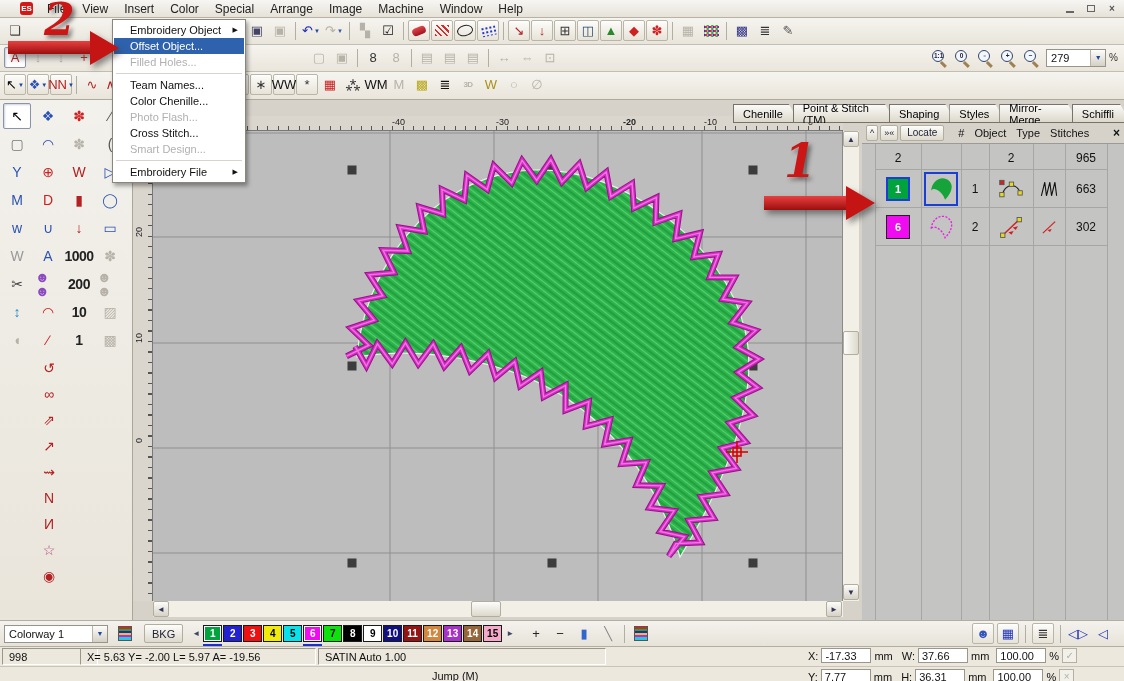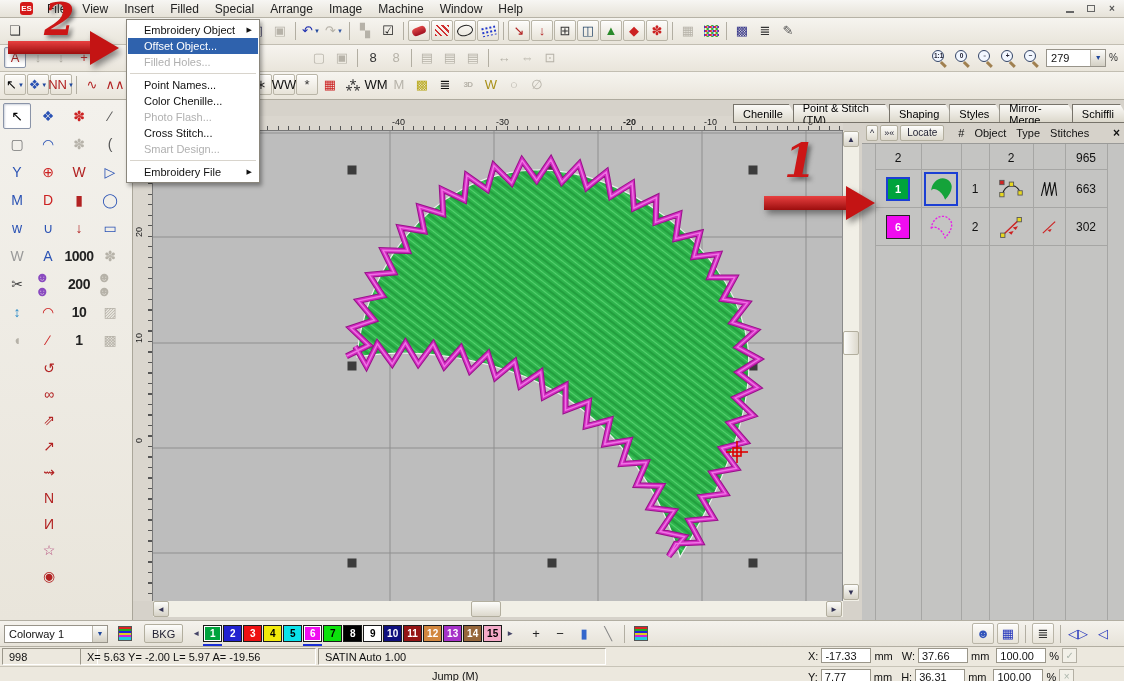--- a/index.html
+++ b/index.html
@@ -113,21 +113,21 @@
 #status1{position:absolute;left:0;top:646px;width:100%;height:20px;background:#ece8de;border-top:1px solid #b2aea2}
 #status2{position:absolute;left:0;top:666px;width:100%;height:20px;background:#ece8de;border-top:1px solid #c8c4b8}
 .seg{position:absolute;top:1px;height:17px;display:flex;align-items:center;padding:0 6px;font-size:11px;
  border:1px solid;border-color:#9a968a #fff #fff #9a968a;white-space:nowrap;overflow:hidden}
 .fldrow{position:absolute;display:flex;align-items:center;gap:3px;font-size:11px;top:1px}
 .fld{width:50px;height:15px;background:#fff;border:1px solid #9a968a;display:flex;align-items:center;padding:0 3px;font-size:11px}
 .ck{width:15px;height:15px;border:1px solid #b4b0a4;background:#f2f0e8;color:#aab4aa;font-size:10px;
  display:flex;align-items:center;justify-content:center}
 
 
-#insertmenu{position:absolute;left:126px;top:19px;width:134px;background:#fff;border:1px solid #8a867c;
+#insertmenu{position:absolute;left:112px;top:19px;width:134px;background:#fff;border:1px solid #8a867c;
  box-shadow:2px 3px 4px rgba(0,0,0,.35);padding:2px 1px;z-index:40;font-size:11px}
 .mi{height:16px;display:flex;align-items:center;padding:0 6px 0 16px;color:#111}
 .mi .arr{margin-left:auto;font-size:7px}
 .mi.hl{background:#2f62ad;color:#fff}
 .mi.dis{color:#b0b0b0}
 .msep{height:1px;background:#d8d4cc;margin:3px 2px}
 
 
 .anno{position:absolute;z-index:50;filter:drop-shadow(3px 4px 3px rgba(50,50,50,.55));pointer-events:none}
 .annonum{position:absolute;z-index:50;font-family:"DejaVu Serif",serif;font-style:italic;font-weight:bold;color:#cc1616;
@@ -139,21 +139,21 @@
 <body>
 
 <div id="app">
 
   <div id="menubar">
     <span id="appicon">ES</span>
     <span style="display:flex">
         <span class="mitem">File</span>
         <span class="mitem">View</span>
         <span class="mitem">Insert</span>
-        <span class="mitem">Filled</span>
+        <span class="mitem">Color</span>
         <span class="mitem">Special</span>
         <span class="mitem">Arrange</span>
         <span class="mitem">Image</span>
         <span class="mitem">Machine</span>
         <span class="mitem">Window</span>
         <span class="mitem">Help</span>
       </span>
     <span id="wbtns">
       <span class="wbtn">
           <i class="minbar"></i>
@@ -589,21 +589,21 @@
         <span class="arr">▶</span>
       </div>
       <div class="mi hl">
         <span>Offset Object...</span>
       </div>
       <div class="mi dis">
         <span>Filled Holes...</span>
       </div>
       <div class="msep"></div>
       <div class="mi">
-        <span>Point Names...</span>
+        <span>Team Names...</span>
       </div>
       <div class="mi">
         <span>Color Chenille...</span>
       </div>
       <div class="mi dis">
         <span>Photo Flash...</span>
       </div>
       <div class="mi">
         <span>Cross Stitch...</span>
       </div>

